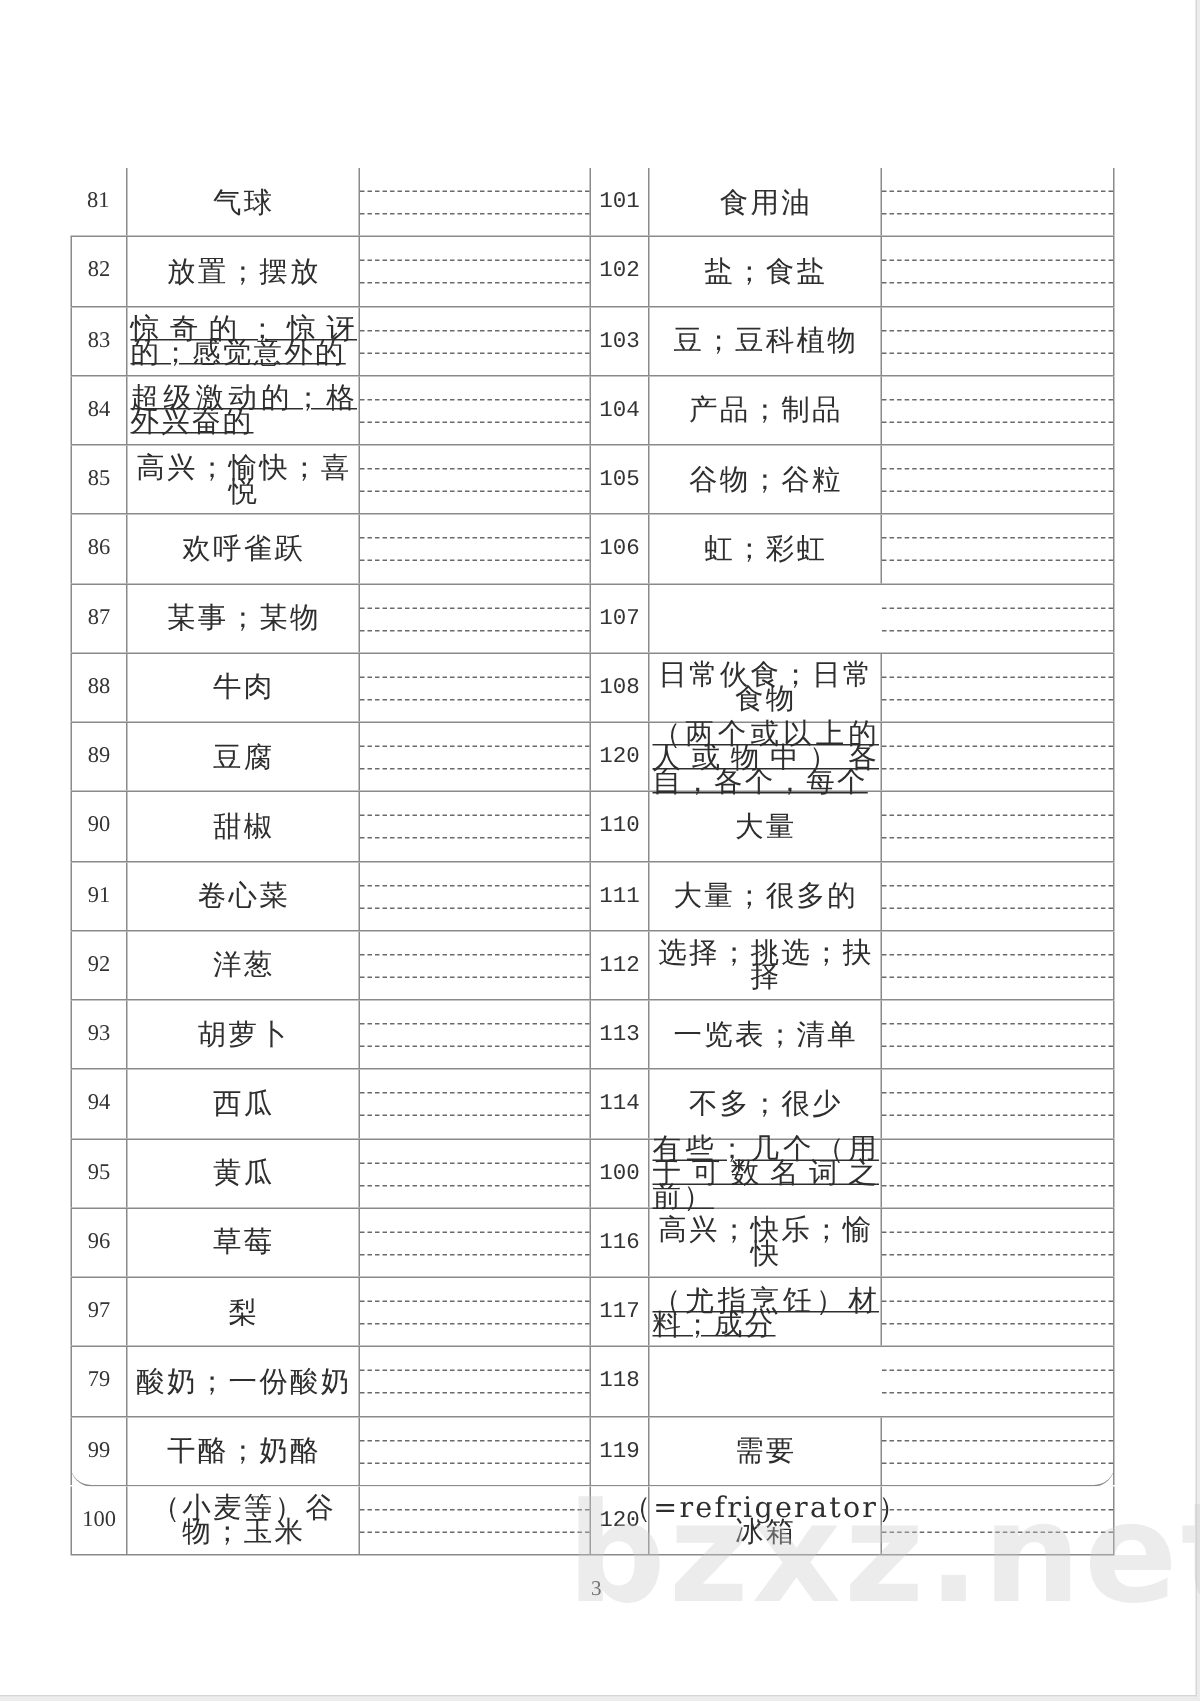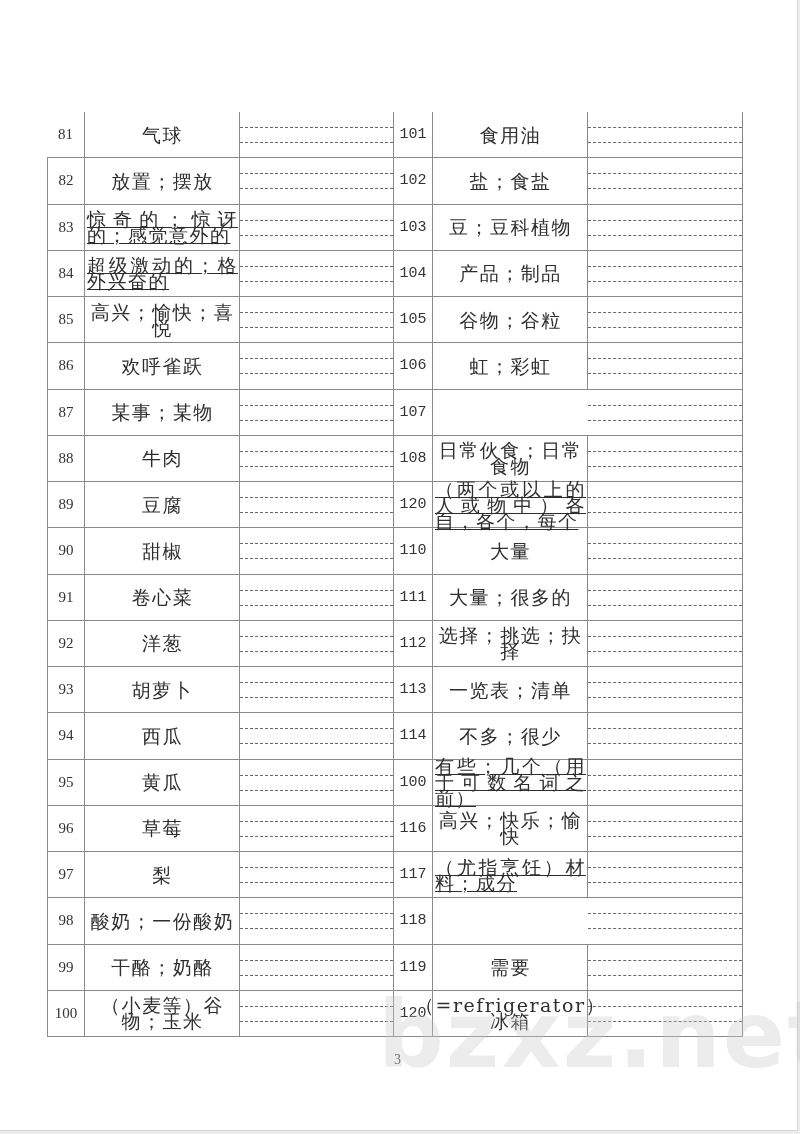--- a/index.html
+++ b/index.html
@@ -419,35 +419,35 @@
         <div class="cell num c-num-r">117</div>
         <div class="cell meaning c-mean-r wrap">
           <span>（尤指烹饪）材料；成分</span>
         </div>
         <div class="cell answer c-ans-r">
           <div class="dash d1"></div>
           <div class="dash d2"></div>
         </div>
       </div>
       <div class="row" style="top: 786.25px;">
-        <div class="cell num c-num-l">98</div>
+        <div class="cell num c-num-l">79</div>
         <div class="cell meaning c-mean-l">
           <span>酸奶；一份酸奶</span>
         </div>
         <div class="cell answer c-ans-l">
           <div class="dash d1"></div>
           <div class="dash d2"></div>
         </div>
         <div class="cell num c-num-r">118</div>
         <div class="cell answer c-ans-r">
           <div class="dash d1"></div>
           <div class="dash d2"></div>
         </div>
       </div>
-      <div class="row" style="top: 832.5px;">
+      <div class="row" style="top: 832.5px; border-radius: 14px;">
         <div class="cell num c-num-l">99</div>
         <div class="cell meaning c-mean-l">
           <span>干酪；奶酪</span>
         </div>
         <div class="cell answer c-ans-l">
           <div class="dash d1"></div>
           <div class="dash d2"></div>
         </div>
         <div class="cell num c-num-r">119</div>
         <div class="cell meaning c-mean-r">

